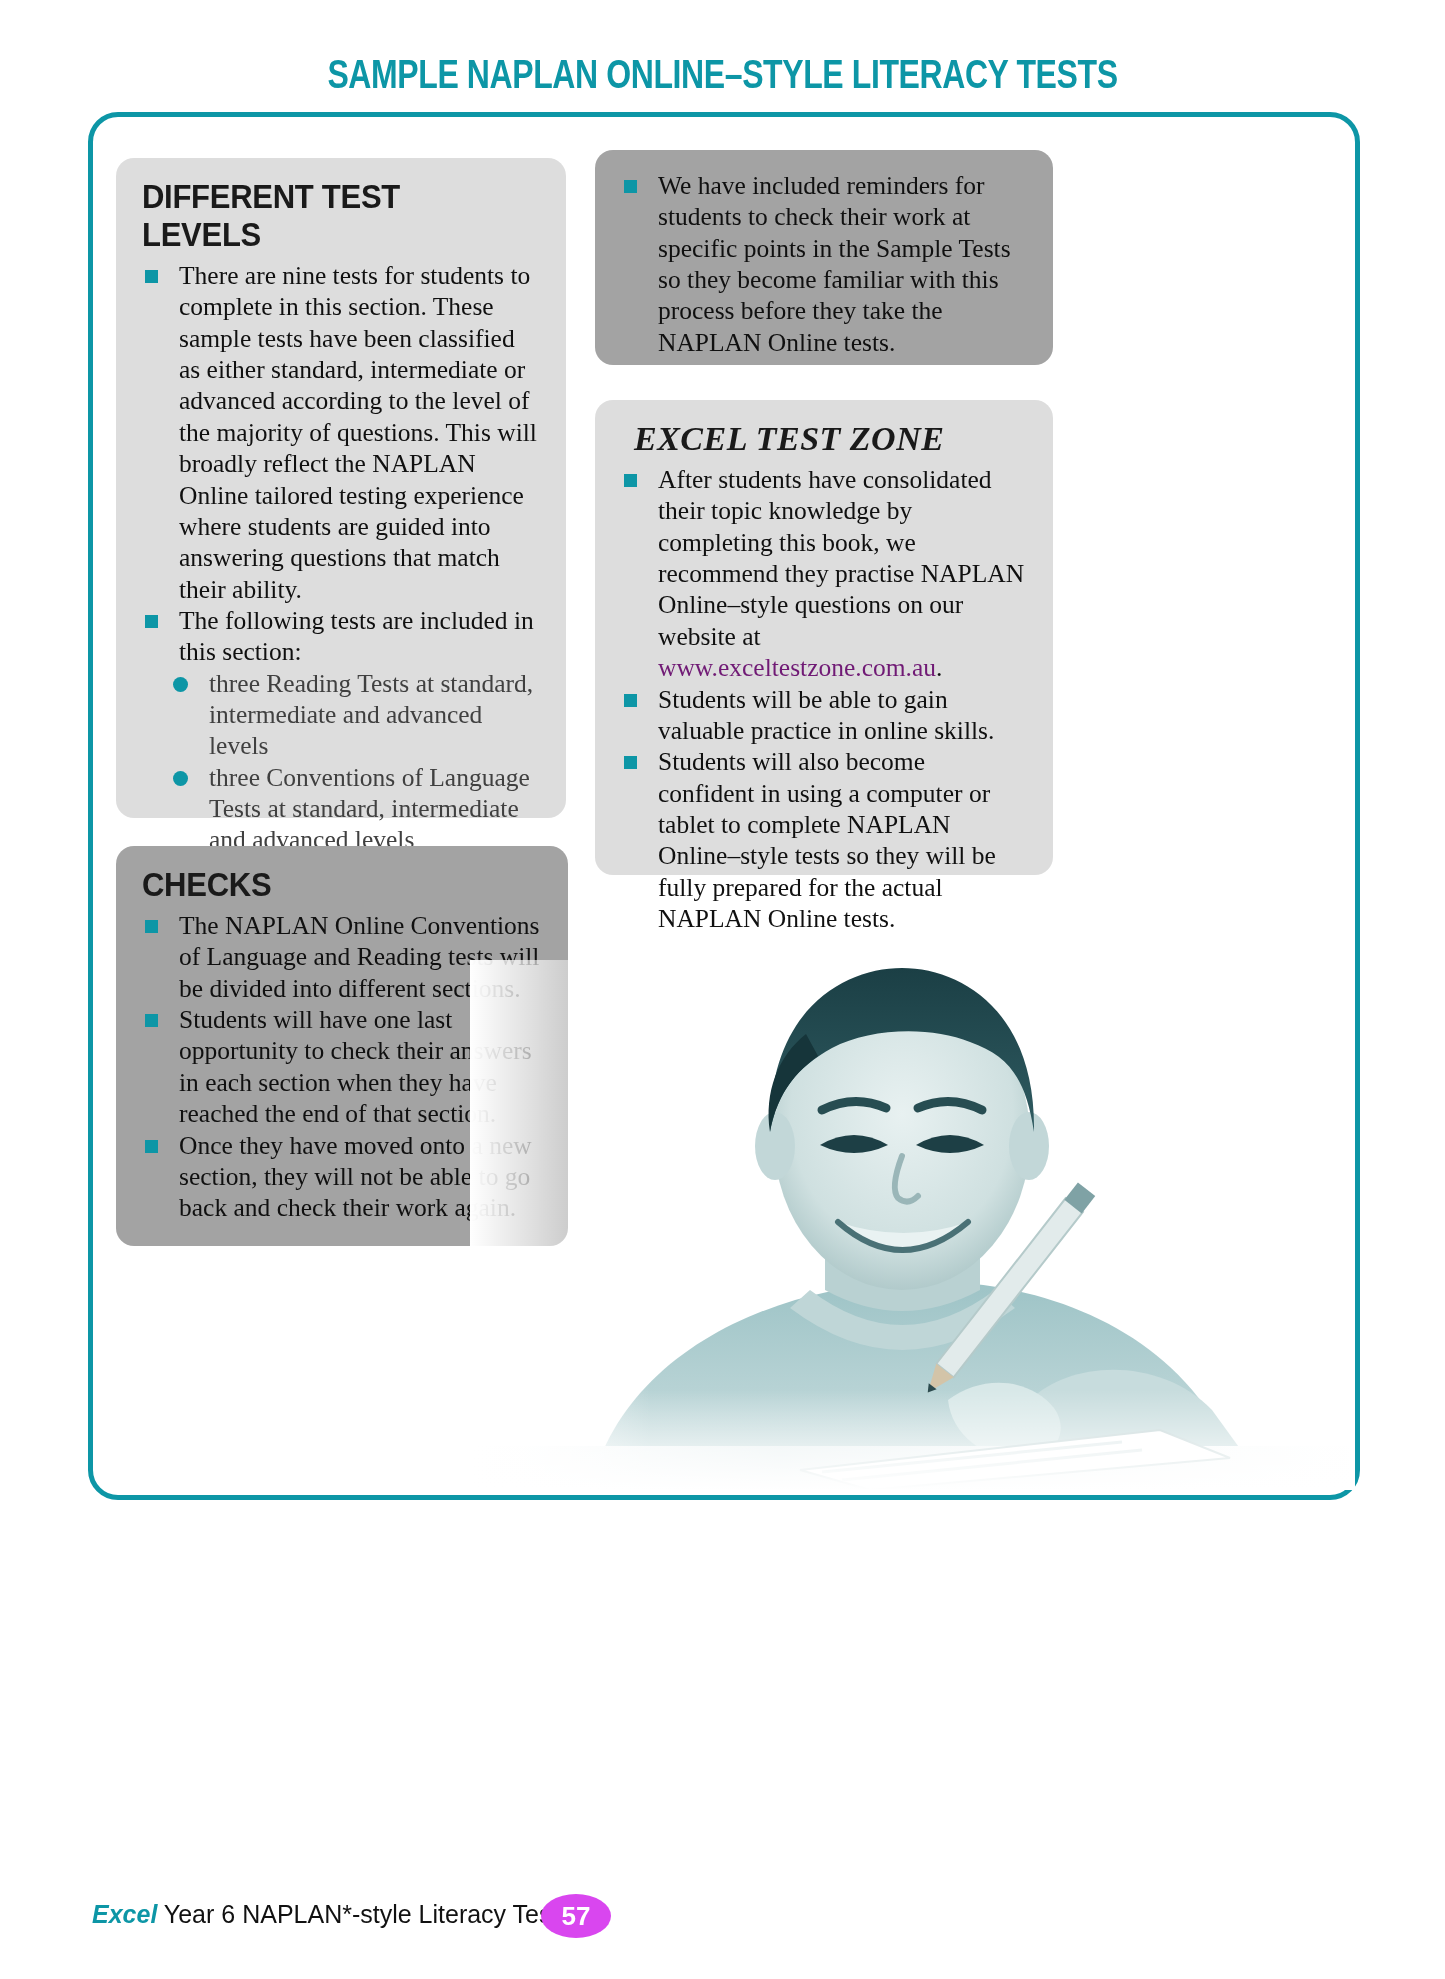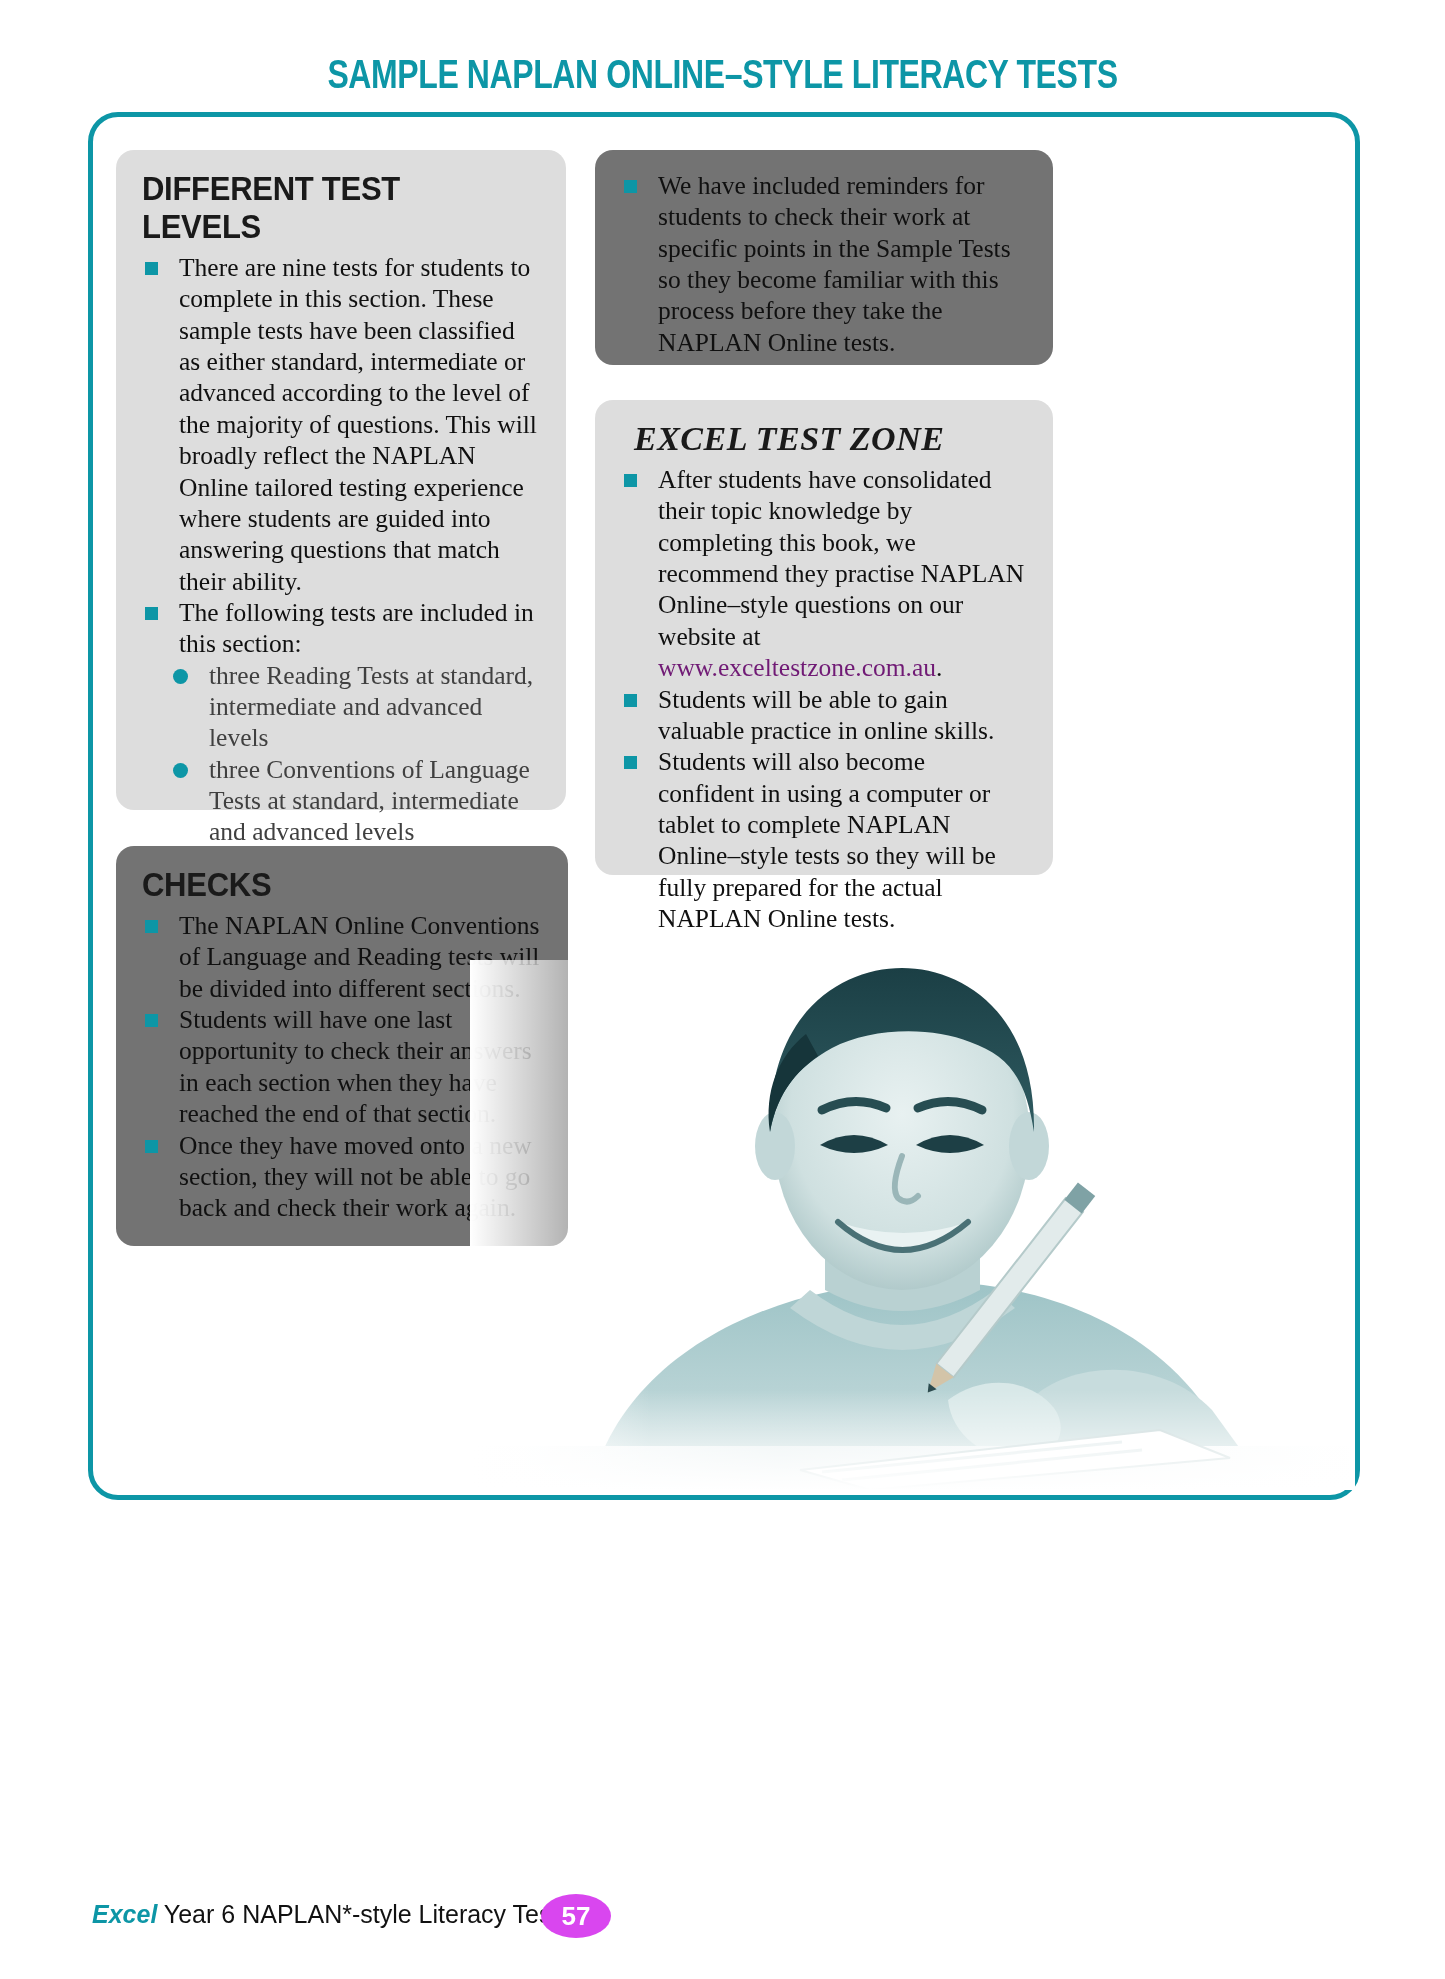--- a/index.html
+++ b/index.html
@@ -47,21 +47,21 @@
   }
 
   
   .panel {
     position: absolute;
     border-radius: 18px;
     box-sizing: border-box;
     padding: 20px 26px 26px 26px;
   }
   .panel-grey { background: #dddddd; }
-  .panel-blue { background: #737373; }
+  .panel-blue { background: #a3a3a3; }
 
   .panel h2 {
     margin: 0 0 6px 0;
     font-family: "Liberation Sans", "DejaVu Sans", sans-serif;
     font-weight: bold;
     font-size: 33px;
     letter-spacing: -0.3px;
     color: #1a1a1a;
     transform: scaleX(0.94);
     transform-origin: left center;
@@ -121,21 +121,21 @@
     border-radius: 50%;
     background: #0d96a6;
   }
   .sub-wrap { padding-left: 29px; margin-top: 0; }
 
   .url { color: #701a75; }
 
   
   #panel-different-test-levels {
     left: 116px;
-    top: 150px;
+    top: 158px;
     width: 450px;
     height: 660px;
   }
   #panel-reminders {
     left: 595px;
     top: 150px;
     width: 458px;
     height: 215px;
   }
   #panel-excel-test-zone {

